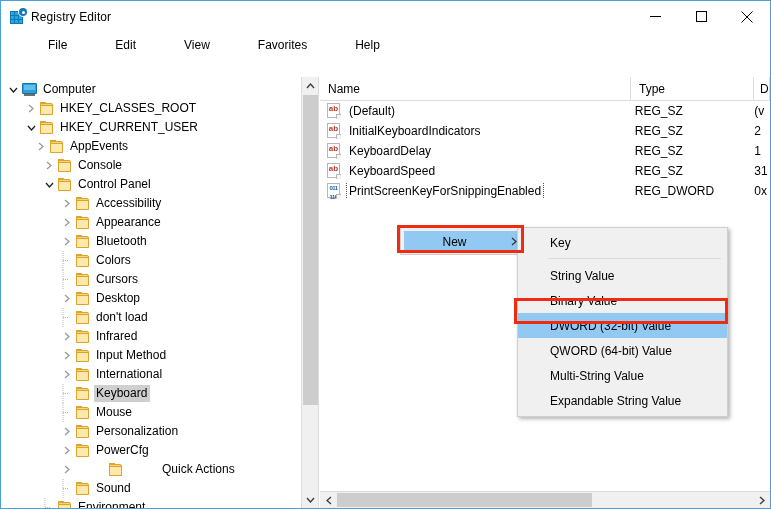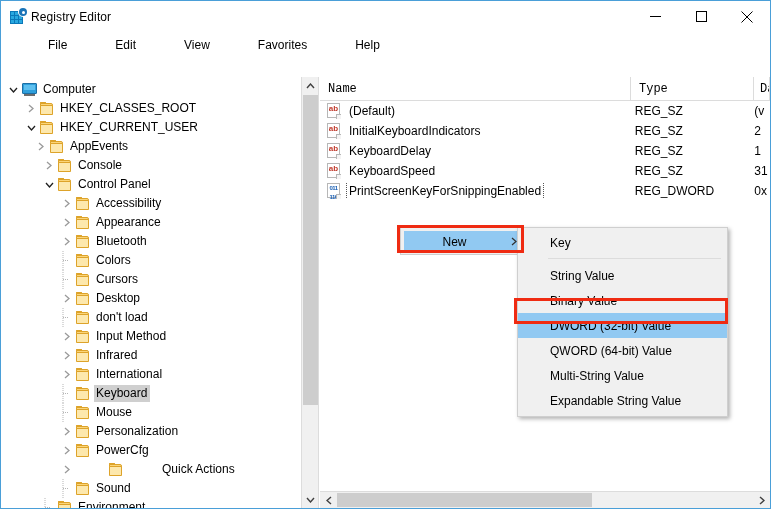--- a/index.html
+++ b/index.html
@@ -154,21 +154,21 @@
   .hscroll .thumb { position: absolute; top: 1px; height: 14px; background: #cdcdcd; }
 
   
   .lv-header {
     position: absolute; left: 0; top: 0; width: 100%; height: 24px;
     background: #ffffff; border-bottom: 1px solid #dcdcdc; display: flex;
   }
   .lv-col {
     font-size: 12px; color: #000000; display: flex; align-items: center;
     padding-left: 8px; border-right: 1px solid #dcdcdc; height: 23px; overflow: hidden;
-    white-space: nowrap; cursor: default; font-family: Liberation Mono, monospace;
+    white-space: nowrap; cursor: default;
   }
   .lv-body { position: absolute; left: 0; top: 24px; right: 0; bottom: 17px; overflow: hidden; }
   .lv-row { height: 20px; display: flex; align-items: center; cursor: default; }
   .lv-c-name { display: flex; align-items: center; padding-left: 6px; overflow: hidden; white-space: nowrap; }
   .lv-c-name .txt { font-size: 12px; color: #000; padding: 0 2px; line-height: 16px; }
   .lv-row.focused .lv-c-name .txt { outline: 1px dotted #555; }
   .lv-c-type { font-size: 12px; color: #000; padding-left: 8px; white-space: nowrap; overflow: hidden; }
   .lv-c-data { font-size: 12px; color: #000; padding-left: 8px; white-space: nowrap; overflow: hidden; }
 
   .valicon { width: 16px; height: 16px; flex: none; margin-right: 5px; position: relative; }
@@ -476,36 +476,36 @@
                 <polyline points="1,1 5,4.5 1,8" fill="none" stroke="#9a9a9a" stroke-width="1.3"></polyline>
               </svg>
             </span>
             <span class="ico">
               <span class="folder">
                 <span class="tab"></span>
                 <span class="back"></span>
                 <span class="front"></span>
               </span>
             </span>
+            <span class="nodelabel">Infrared</span>
+          </div>
+          <div class="node" style="padding-left: 58px;">
+            <span class="twisty">
+              <svg width="6" height="9" viewBox="0 0 6 9">
+                <polyline points="1,1 5,4.5 1,8" fill="none" stroke="#9a9a9a" stroke-width="1.3"></polyline>
+              </svg>
+            </span>
+            <span class="ico">
+              <span class="folder">
+                <span class="tab"></span>
+                <span class="back"></span>
+                <span class="front"></span>
+              </span>
+            </span>
             <span class="nodelabel">Input Method</span>
-          </div>
-          <div class="node" style="padding-left: 58px;">
-            <span class="twisty">
-              <svg width="6" height="9" viewBox="0 0 6 9">
-                <polyline points="1,1 5,4.5 1,8" fill="none" stroke="#9a9a9a" stroke-width="1.3"></polyline>
-              </svg>
-            </span>
-            <span class="ico">
-              <span class="folder">
-                <span class="tab"></span>
-                <span class="back"></span>
-                <span class="front"></span>
-              </span>
-            </span>
-            <span class="nodelabel">Infrared</span>
           </div>
           <div class="node" style="padding-left: 58px;">
             <span class="twisty">
               <svg width="6" height="9" viewBox="0 0 6 9">
                 <polyline points="1,1 5,4.5 1,8" fill="none" stroke="#9a9a9a" stroke-width="1.3"></polyline>
               </svg>
             </span>
             <span class="ico">
               <span class="folder">
                 <span class="tab"></span>

